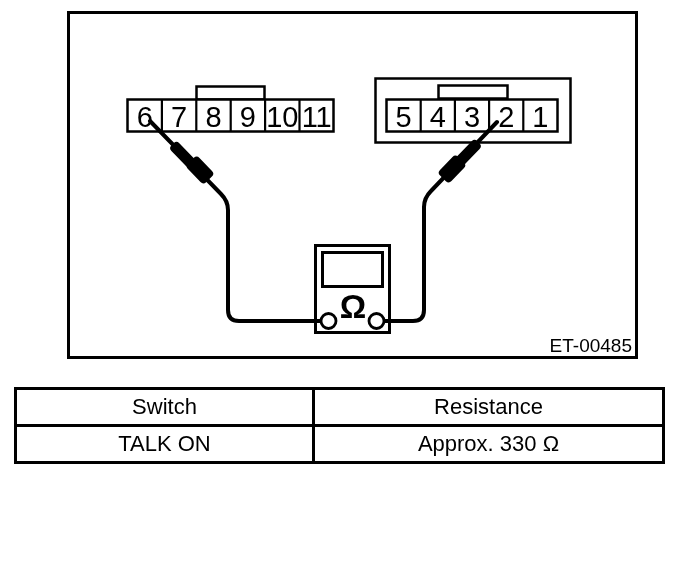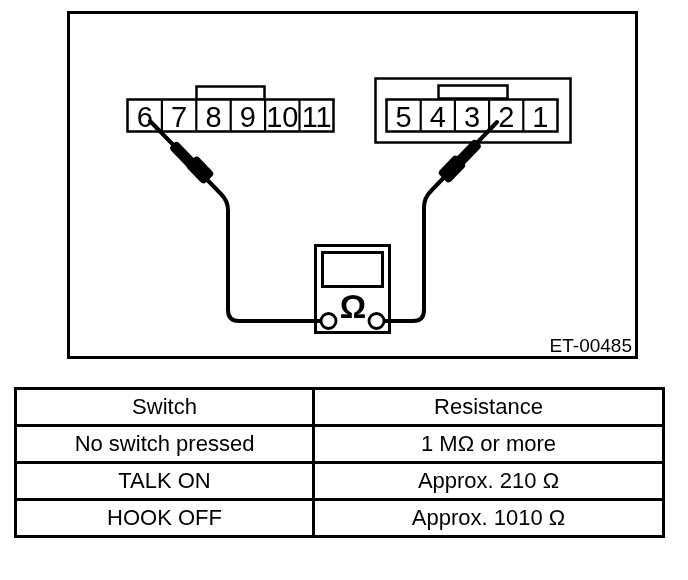--- a/index.html
+++ b/index.html
@@ -127,27 +127,19 @@
         <col class="c-resistance">
       </colgroup>
     <thead>
       <tr>
         <th>Switch</th>
         <th>Resistance</th>
       </tr>
     </thead>
     <tbody>
       <tr>
-        <td>No switch pressed</td>
-        <td>1 MΩ or more</td>
-      </tr>
-      <tr>
         <td>TALK ON</td>
-        <td>Approx. 210 Ω</td>
-      </tr>
-      <tr>
-        <td>HOOK OFF</td>
-        <td>Approx. 1010 Ω</td>
+        <td>Approx. 330 Ω</td>
       </tr>
     </tbody>
   </table>
 
 </div>
 
 </body></html>

